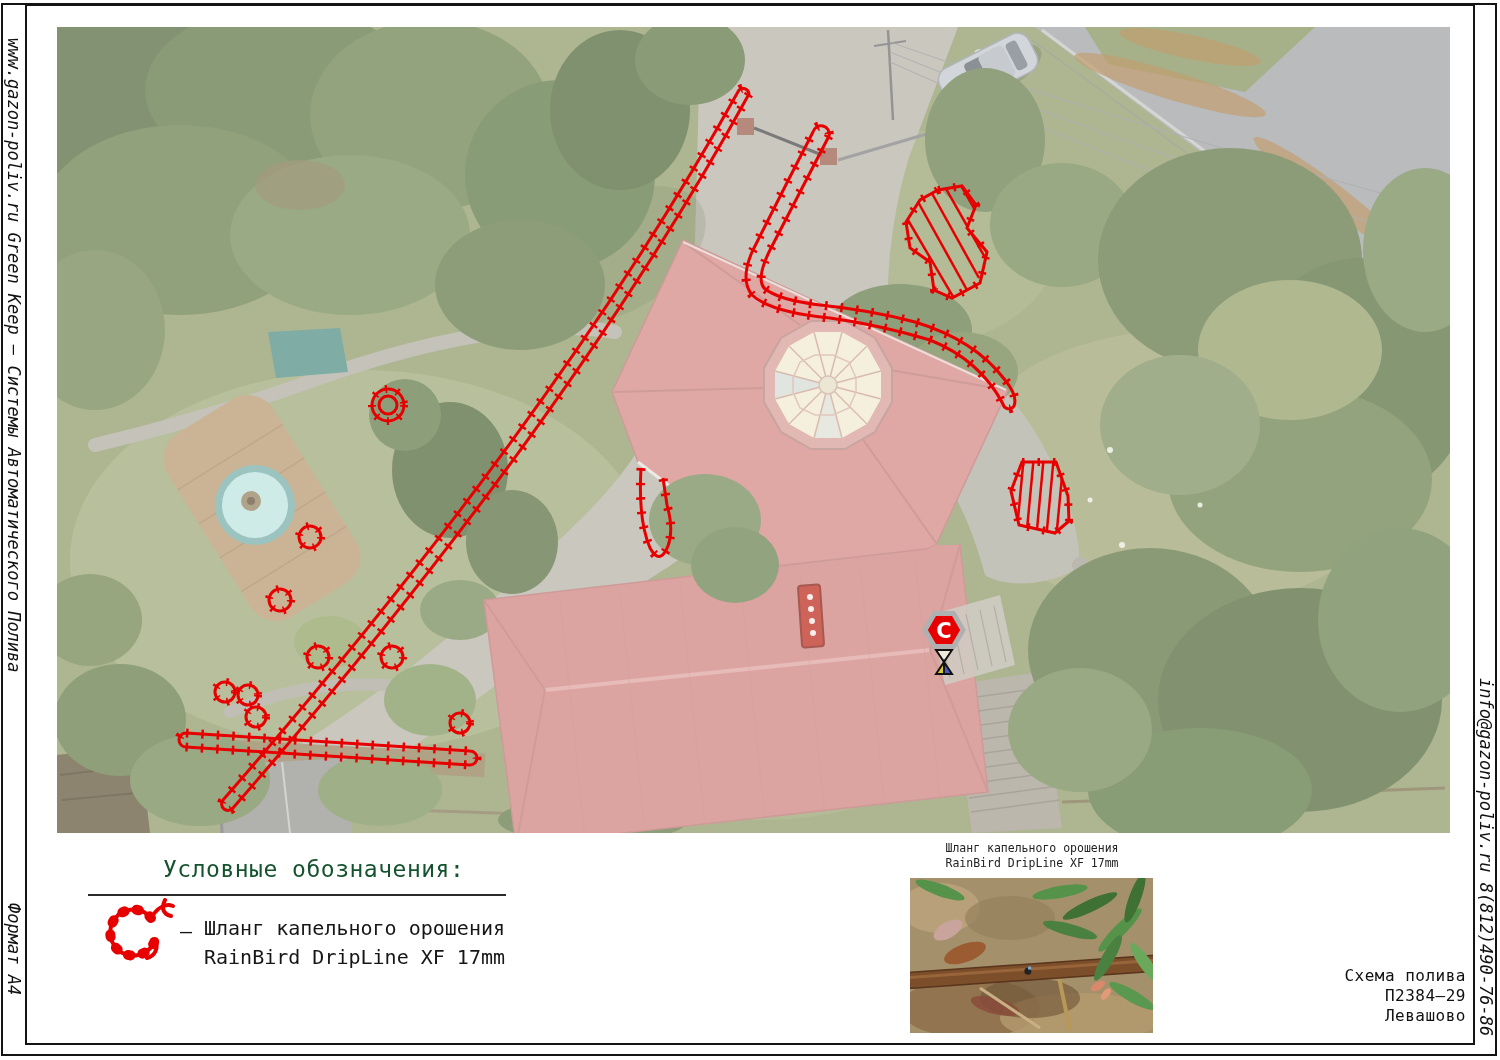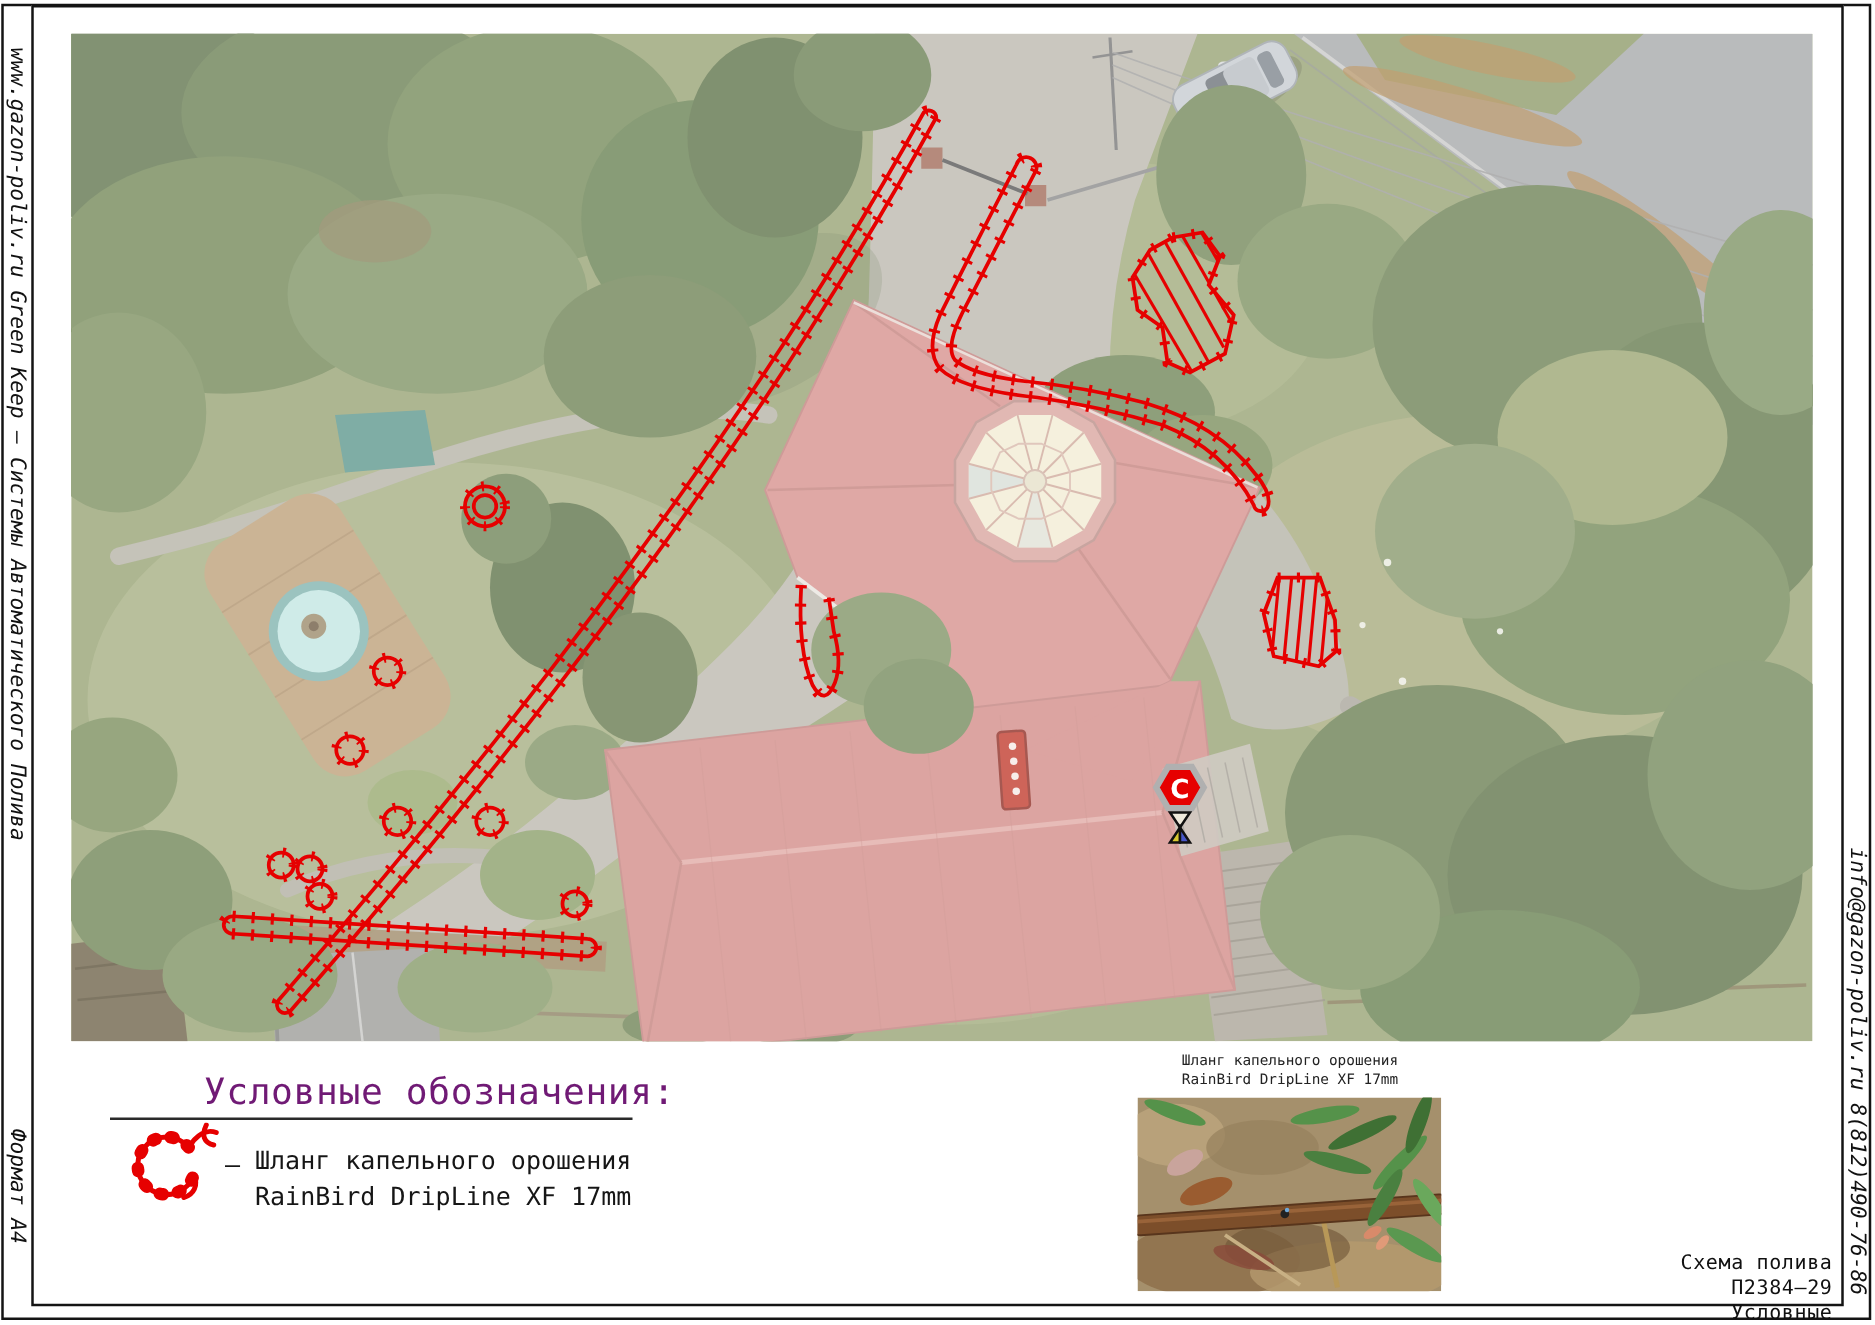--- a/index.html
+++ b/index.html
@@ -4,21 +4,21 @@
 <style>
   html,body{margin:0;padding:0;background:#ffffff;}
   #sheet{position:relative;width:1500px;height:1060px;background:#ffffff;overflow:hidden;
          font-family:"DejaVu Sans Mono", monospace;color:#1a1a1a;}
   .abs{position:absolute;}
   #outer-border{left:1px;top:3px;width:1496px;height:1053px;border:2px solid #141414;box-sizing:border-box;}
   #main-frame{left:25px;top:4px;width:1450px;height:1041px;border:2px solid #141414;box-sizing:border-box;background:#fff;}
   .vtext{white-space:nowrap;transform:rotate(90deg);transform-origin:0 0;
          font-style:italic;font-size:17px;line-height:20px;color:#111;}
   #map-svg{left:57px;top:27px;}
-  .legend-title{font-size:29px;letter-spacing:.5px;color:#701a75;}
+  .legend-title{font-size:23px;letter-spacing:.5px;color:#14532d;}
   .legend-item{font-size:20px;color:#161616;}
   .caption{font-size:11.5px;text-align:center;color:#222;line-height:14px;}
   .tb{font-size:16px;line-height:20px;text-align:right;color:#111;letter-spacing:.5px;}
 </style>
 </head>
 <body>
 
 <div id="sheet">
 
   <div class="abs" id="outer-border"></div>
@@ -398,19 +398,19 @@
       <ellipse cx="150" cy="14" rx="28" ry="6" fill="#55924a" transform="rotate(-10 150 14)"></ellipse>
       <ellipse cx="198" cy="80" rx="26" ry="6" fill="#4a8040" transform="rotate(-60 198 80)"></ellipse>
       <ellipse cx="222" cy="118" rx="26" ry="6" fill="#5a9850" transform="rotate(30 222 118)"></ellipse>
       <ellipse cx="235" cy="85" rx="24" ry="6" fill="#6aa85c" transform="rotate(55 235 85)"></ellipse>
       <ellipse cx="30" cy="12" rx="26" ry="6" fill="#55924a" transform="rotate(20 30 12)"></ellipse>
       <ellipse cx="188" cy="108" rx="8" ry="4" fill="#d88a6a" transform="rotate(-30 188 108)"></ellipse>
       <ellipse cx="196" cy="116" rx="7" ry="3.5" fill="#e09a78" transform="rotate(-50 196 116)"></ellipse>
     </g>
   </svg>
 
-  <div class="abs tb" style="left:1166px;top:1000px;width:300px;">
+  <div class="abs tb" style="left:1166px;top:966px;width:300px;">
     <div>Схема полива</div>
     <div>П2384—29</div>
-    <div>Условные</div>
+    <div>Левашово</div>
   </div>
 
 </div>
 
 </body></html>

